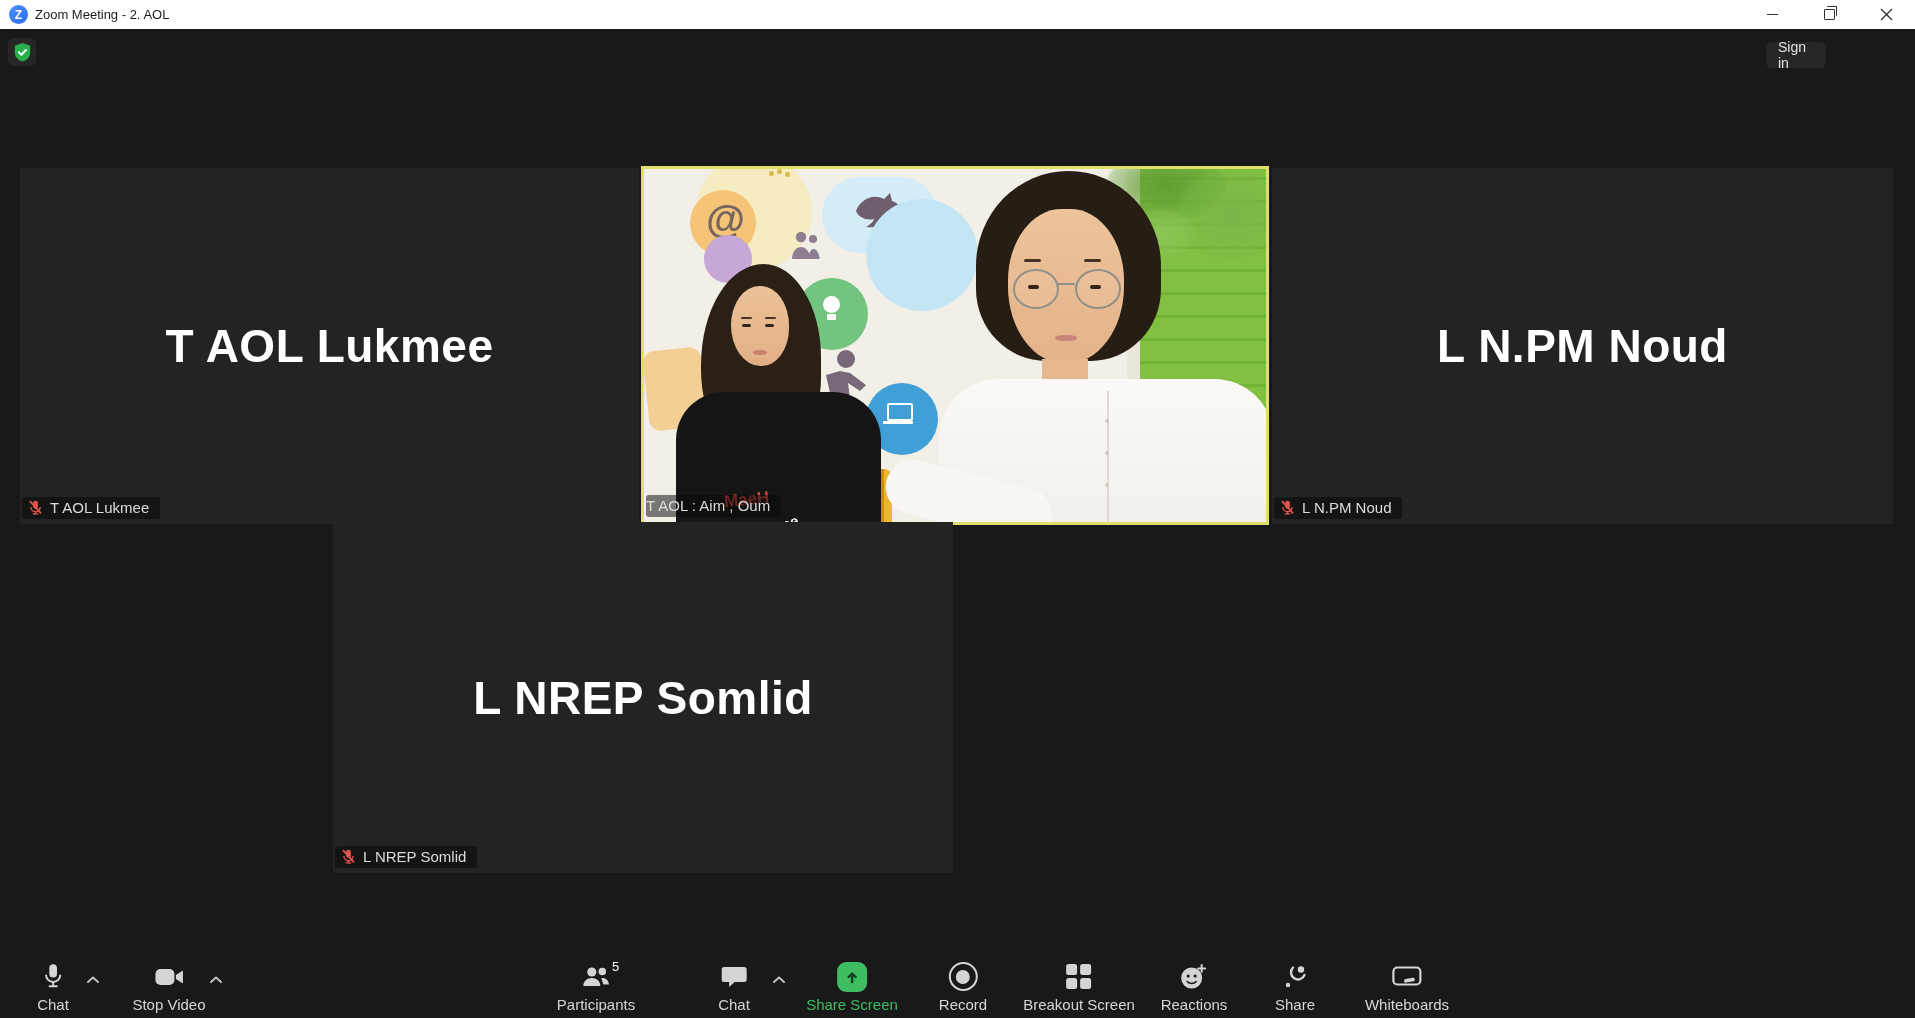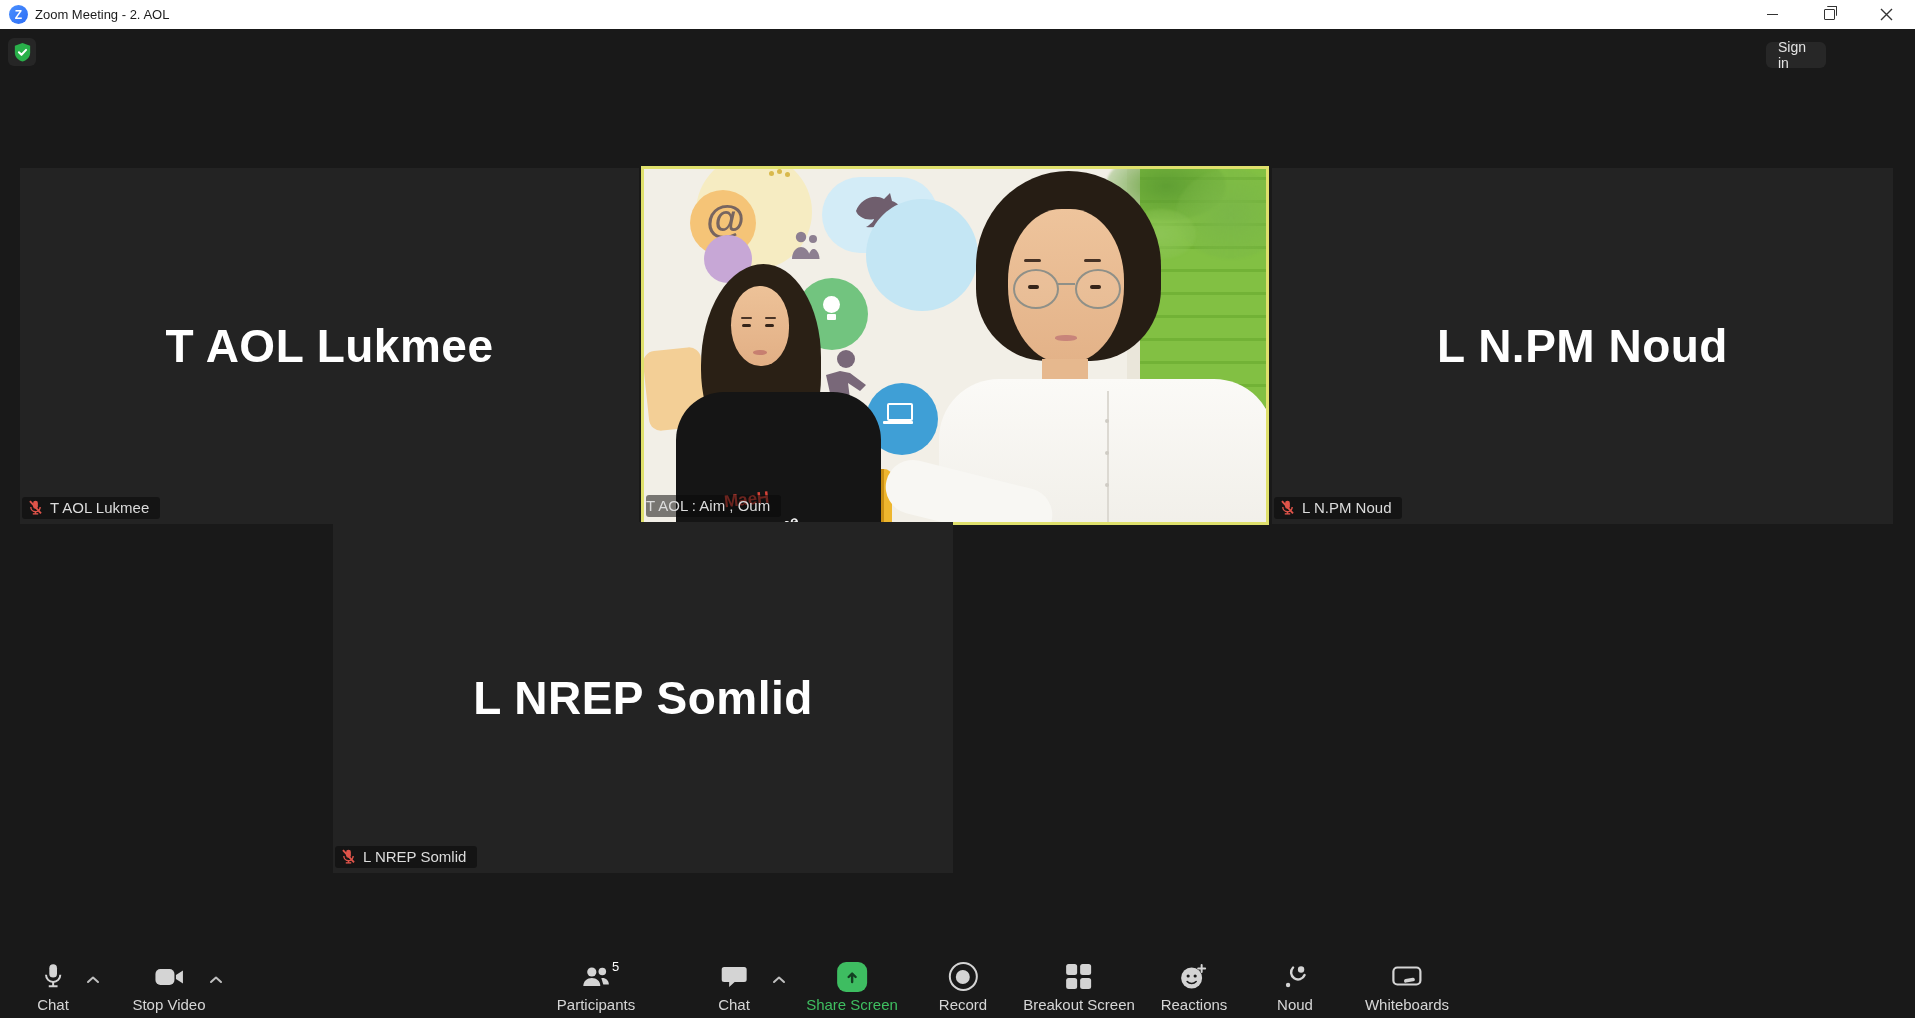--- a/index.html
+++ b/index.html
@@ -373,21 +373,21 @@
     </div>
 
     <div class="tb-item" style="left:1295px;">
       <div class="tb-icon">
         <svg width="26" height="26" viewBox="0 0 26 26">
           <path d="M11 3.5A7 7 0 1 0 22.5 11" fill="none" stroke="#d4d4d4" stroke-width="2.4" stroke-linecap="round"></path>
           <circle cx="19" cy="5.5" r="3.2" fill="#d4d4d4"></circle>
           <circle cx="6" cy="21" r="2.2" fill="#d4d4d4"></circle>
           </svg>
       </div>
-      <span class="tb-label">Noud</span>
+      <span class="tb-label">Share</span>
     </div>
 
     <div class="tb-item" style="left:1407px;">
       <div class="tb-icon">
         <svg width="30" height="22" viewBox="0 0 30 22">
           <rect x="1.5" y="1.5" width="27" height="17" rx="4" fill="none" stroke="#d4d4d4" stroke-width="2.2"></rect>
           <rect x="12" y="12.5" width="11" height="3.6" rx="1.8" fill="#d4d4d4" transform="rotate(-10 17 14)"></rect>
           </svg>
       </div>
       <span class="tb-label">Whiteboards</span>

